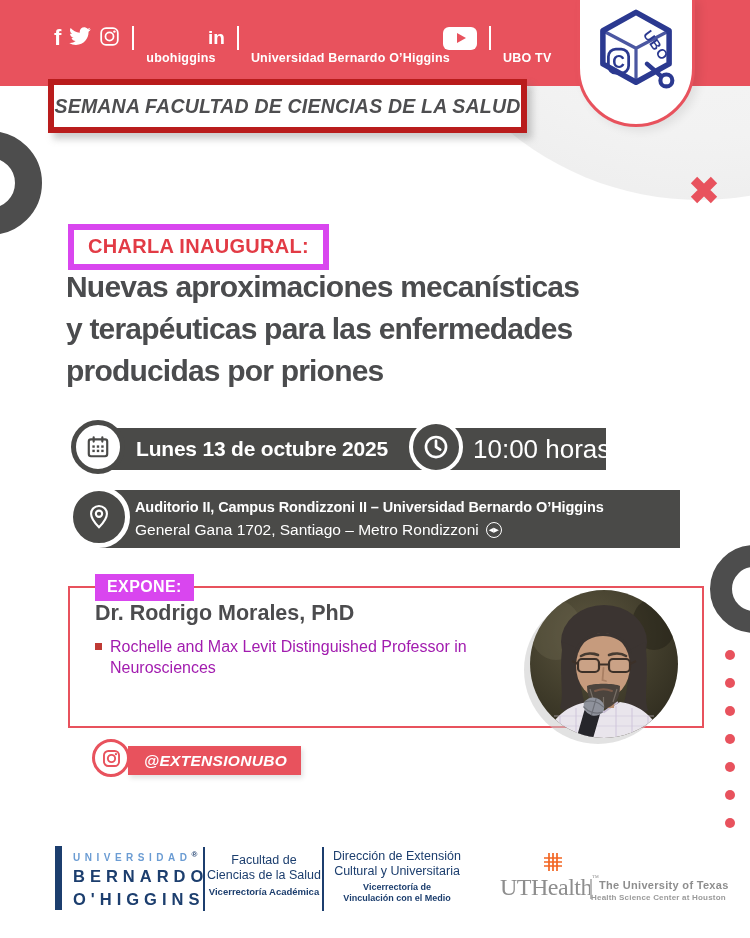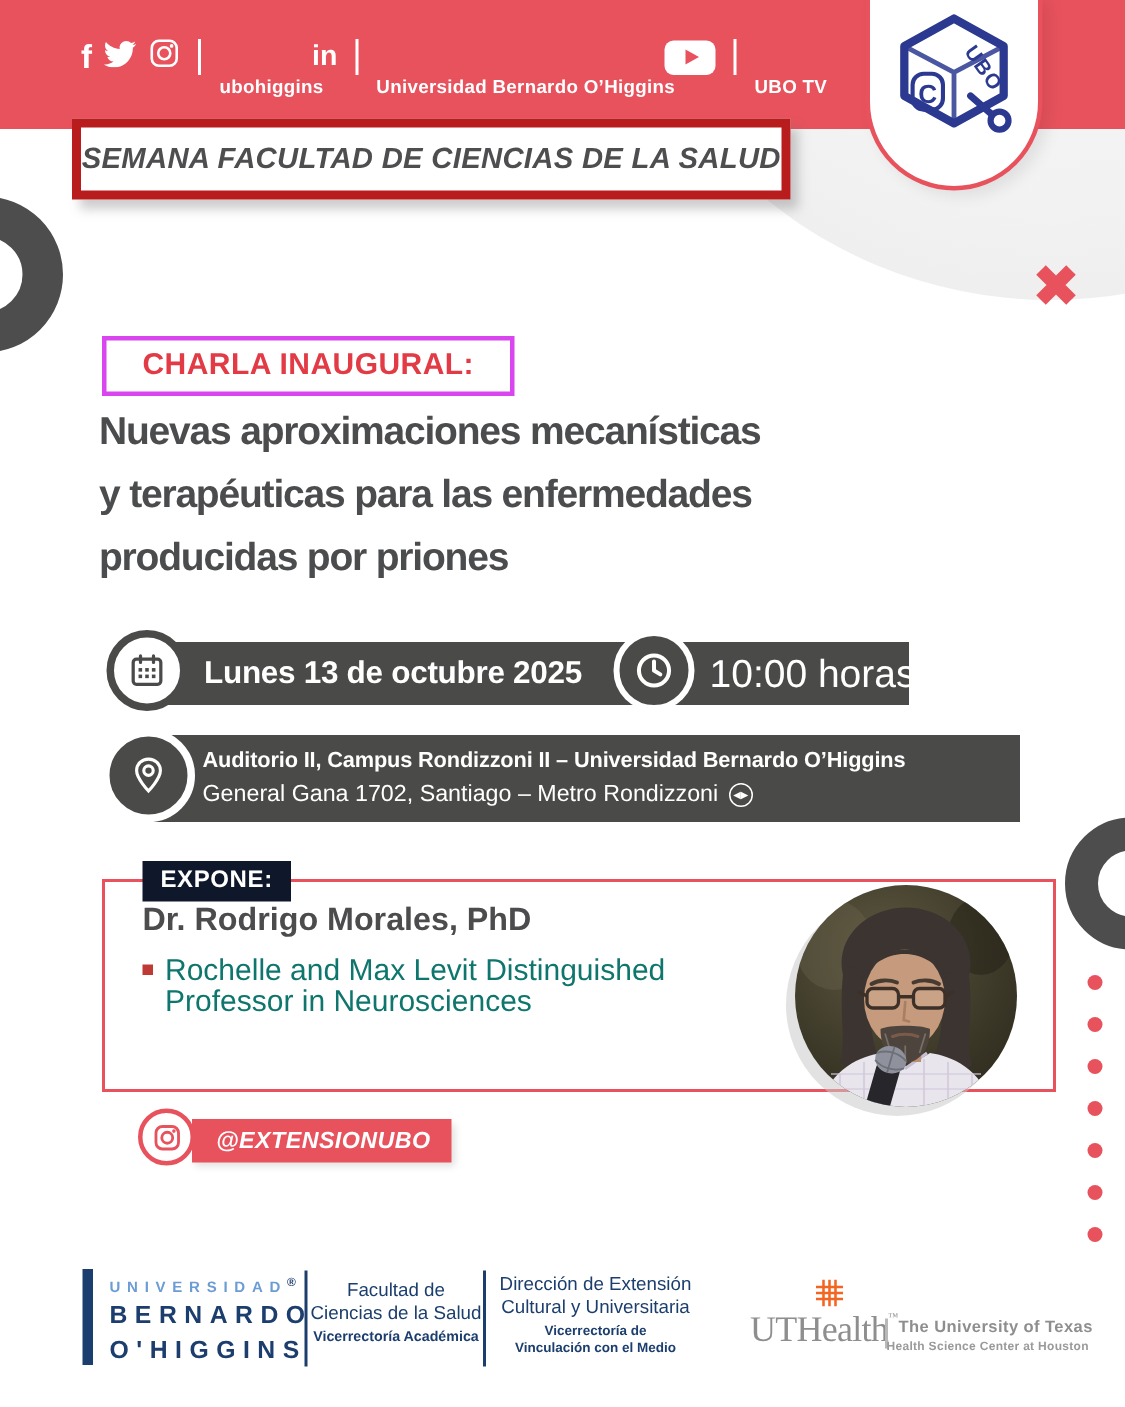--- a/index.html
+++ b/index.html
@@ -29,51 +29,51 @@
   .badge { position:absolute; left:577px; top:-3px; width:112px; height:121px; background:#fff;
     border:3px solid #e8525d; border-radius:0 0 59px 59px; z-index:4; box-shadow:5px 4px 10px rgba(0,0,0,.08);
     display:flex; align-items:flex-start; justify-content:center; padding-top:3px;}
 
   .banner { position:absolute; left:48px; top:79px; width:467px; height:42px; background:#fff; z-index:4;
     border:6px solid #b91c1c; box-shadow:5px 6px 7px rgba(110,110,110,.35);
     display:flex; align-items:center; justify-content:center; }
   .banner span { font-style:italic; font-weight:bold; font-size:19.5px; color:#4e4e50; letter-spacing:.2px; white-space:nowrap; }
 
   
-  .kicker { position:absolute; left:68px; top:224px; border:3px solid #d946ef; padding:5px 24px 6px; z-index:2; }
+  .kicker { position:absolute; left:68px; top:224px; border:6px solid #d946ef; padding:5px 14px 6px; z-index:2; }
   .kicker span { color:#e23b45; font-weight:bold; font-size:20px; letter-spacing:.3px; white-space:nowrap; }
   .title { position:absolute; left:66px; top:266px; width:650px; z-index:2;
-    font-weight:bold; font-size:26px; line-height:42px; color:#4b4c4e; letter-spacing:-.8px; }
+    font-weight:bold; font-size:30px; line-height:42px; color:#4b4c4e; letter-spacing:-.8px; }
 
   
   .bar { position:absolute; background:#4a4a48; z-index:2; }
   .bar-date { left:99px; top:428px; width:507px; height:42px; }
   .date-text { position:absolute; left:136px; top:428px; height:42px; line-height:42px; color:#fff; font-weight:bold; font-size:21px; letter-spacing:-.2px; z-index:3; white-space:nowrap;}
   .time-text { position:absolute; left:473px; top:428px; height:42px; line-height:42px; color:#fff; font-weight:normal; font-size:26px; z-index:3; white-space:nowrap;}
   .round-badge { position:absolute; border-radius:50%; display:flex; align-items:center; justify-content:center; z-index:4; }
   .cal-badge { left:71px; top:420px; width:44px; height:44px; background:#fff; border:5px solid #4a4a48; }
   .clock-badge { left:409px; top:420px; width:46px; height:46px; background:#4a4a48; border:4px solid #fff; }
   .pin-badge { left:68px; top:486px; width:52px; height:52px; background:#4a4a48; border:5px solid #fff; }
 
   .bar-loc { left:99px; top:490px; width:545px; height:58px; padding-left:36px;
     display:flex; flex-direction:column; justify-content:center; gap:6px; }
   .loc-line1 { color:#fff; font-weight:bold; font-size:14.5px; letter-spacing:-.1px; white-space:nowrap; }
   .loc-line2 { color:#fff; font-size:15.5px; white-space:nowrap; display:flex; align-items:center; }
   .metro-icon { display:inline-flex; align-items:center; justify-content:center; width:14px; height:14px;
     border:1.5px solid #fff; border-radius:50%; font-size:6.5px; letter-spacing:0; margin-left:7px; color:#fff; }
 
   
   .expone-box { position:absolute; left:68px; top:586px; width:632px; height:138px; border:2px solid #e8525d; z-index:2; }
-  .expone-label { position:absolute; left:95px; top:574px; background:#0f172a; color:#fff; font-weight:bold; font-size:16px;
+  .expone-label { position:absolute; left:95px; top:574px; background:#d946ef; color:#fff; font-weight:bold; font-size:16px;
     padding:4px 12px 5px; letter-spacing:.4px; z-index:5; }
   .speaker-name { position:absolute; left:95px; top:601px; font-weight:bold; font-size:21.5px; color:#4c4c4e; z-index:3; white-space:nowrap;}
   .bullets { position:absolute; left:95px; top:637px; width:424px; display:flex; flex-direction:column; gap:2px; z-index:3; }
   .bullet-row { display:flex; gap:8px; }
   .bullet-marker { flex:0 0 7px; width:7px; height:7px; background:#bf3a34; margin-top:6px; }
-  .bullet-text { font-size:20px; line-height:20.5px; color:#0f766e; }
+  .bullet-text { font-size:16px; line-height:20.5px; color:#a21caf; }
   .photo { position:absolute; left:530px; top:590px; width:148px; height:148px; border-radius:50%; overflow:hidden; z-index:4;
     box-shadow:-6px 6px 0 rgba(203,203,203,.55); }
 
   
   .ig-circle { position:absolute; left:92px; top:739px; width:32px; height:32px; border:3px solid #e8525d; border-radius:50%;
     background:#fff; display:flex; align-items:center; justify-content:center; z-index:4; color:#e8525d; }
   .ig-ribbon { position:absolute; left:128px; top:746px; height:29px; background:#e8525d; color:#fff; z-index:3;
     display:flex; align-items:center; padding:0 14px 0 16px; box-shadow:2px 3px 5px rgba(0,0,0,.12); }
   .ig-ribbon span { font-style:italic; font-weight:bold; font-size:15.5px; letter-spacing:.3px; white-space:nowrap; }
 

